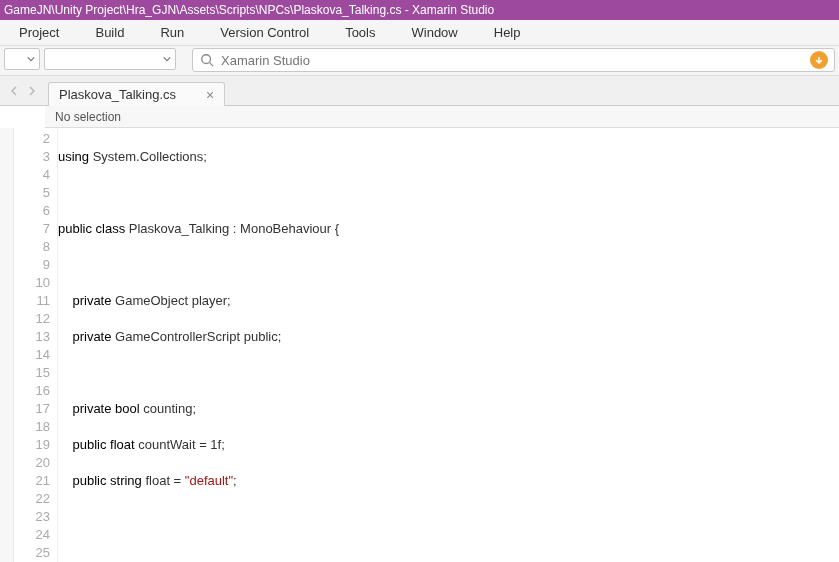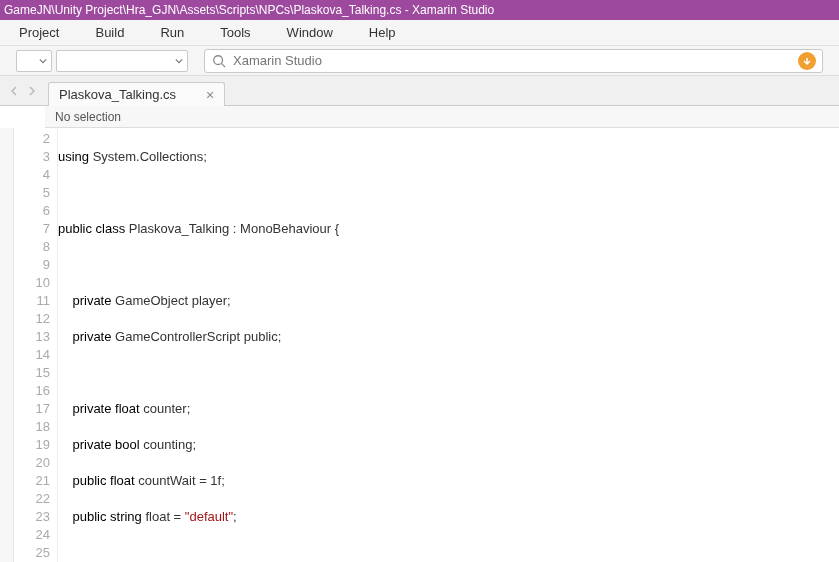--- a/index.html
+++ b/index.html
@@ -3,21 +3,21 @@
 <meta charset="utf-8">
 <style>
 * { margin: 0; padding: 0; box-sizing: border-box; font-family: "Segoe UI", Tahoma, sans-serif; }
 body { background: #fff; font-size: 13px; color: #333; width: 839px; height: 562px; overflow: hidden; }
 
 .titlebar { background: #9d4a9e; color: #fff; height: 20px; line-height: 20px; padding-left: 4px; font-size: 12px; }
 
 .menubar { background: #f5f5f5; height: 26px; display: flex; align-items: center; padding: 0 9px; gap: 16px; border-bottom: 1px solid #e0e0e0; }
 .menubar .menu-item { padding: 4px 10px; cursor: pointer; color: #333; }
 
-.toolbar { background: #f5f5f5; height: 30px; display: flex; align-items: center; padding: 2px 16px; gap: 6px; border-bottom: 1px solid #ddd; }
+.toolbar { background: #f5f5f5; height: 30px; display: flex; padding: 2px 4px; gap: 6px; border-bottom: 1px solid #ddd; }
 .toolbar-left { display: flex; gap: 4px; }
 .toolbar-dropdown { background: #fff; border: 1px solid #c8c8c8; border-radius: 2px; height: 22px; display: flex; align-items: center; justify-content: flex-end; padding-right: 4px; }
 .toolbar-dropdown.small { width: 36px; }
 .toolbar-dropdown.med { width: 132px; }
 .chevron-down { width: 8px; height: 8px; }
 
 .searchbar { flex: 1; background: #fff; border: 1px solid #c8c8c8; border-radius: 3px; height: 24px; display: flex; align-items: center; padding: 0 6px; margin-left: 10px; }
 .searchbar .icon-wrap { width: 16px; height: 16px; display: flex; align-items: center; justify-content: center; margin-right: 6px; }
 .searchbar input { flex: 1; border: none; outline: none; font-size: 13px; color: #333; }
 .searchbar .go-btn { width: 18px; height: 18px; border-radius: 50%; background: #f0a030; display: flex; align-items: center; justify-content: center; }
@@ -43,20 +43,21 @@
 </style>
 </head>
 <body>
 
 <div class="titlebar">GameJN\Unity Project\Hra_GJN\Assets\Scripts\NPCs\Plaskova_Talking.cs - Xamarin Studio</div>
 
 <div class="menubar">
   <div class="menu-item">Project</div>
   <div class="menu-item">Build</div>
   <div class="menu-item">Run</div>
+  <div class="menu-item">Version Control</div>
   <div class="menu-item">Tools</div>
   <div class="menu-item">Window</div>
   <div class="menu-item">Help</div>
 </div>
 
 <div class="toolbar">
   <div class="toolbar-left">
     <div class="toolbar-dropdown small">
       <svg class="chevron-down" viewBox="0 0 10 10">
           <path d="M1 3 L5 7 L9 3" stroke="#777" stroke-width="1.5" fill="none"></path>
@@ -136,21 +137,20 @@
   </div>
   <div class="gutter-sep"></div>
   <div class="code">
 <div class="line"><span class="kw">using</span><span class="plain"> System.Collections;</span></div>
 <div class="line"></div>
 <div class="line"><span class="kw">public</span><span class="kw"> class</span><span class="plain"> Plaskova_Talking : MonoBehaviour {</span></div>
 <div class="line"></div>
 <div class="line"><span class="kw">    private</span><span class="plain"> GameObject</span><span class="plain"> player;</span></div>
 <div class="line"><span class="kw">    private</span><span class="plain"> GameControllerScript</span><span class="plain"> public;</span></div>
 <div class="line"></div>
-<div class="line"><span class="kw">    private</span><span class="kw"> float</span><span class="plain"> counter;</span></div>
 <div class="line"><span class="kw">    private</span><span class="kw"> bool</span><span class="plain"> counting;</span></div>
 <div class="line"><span class="kw">    public</span><span class="kw"> float</span><span class="plain"> countWait = </span><span class="plain">1f</span><span class="plain">;</span></div>
 <div class="line"><span class="kw">    public</span><span class="kw"> string</span><span class="plain"> float = </span><span class="str">"default"</span><span class="plain">;</span></div>
 
 
 
 
 
 
 

